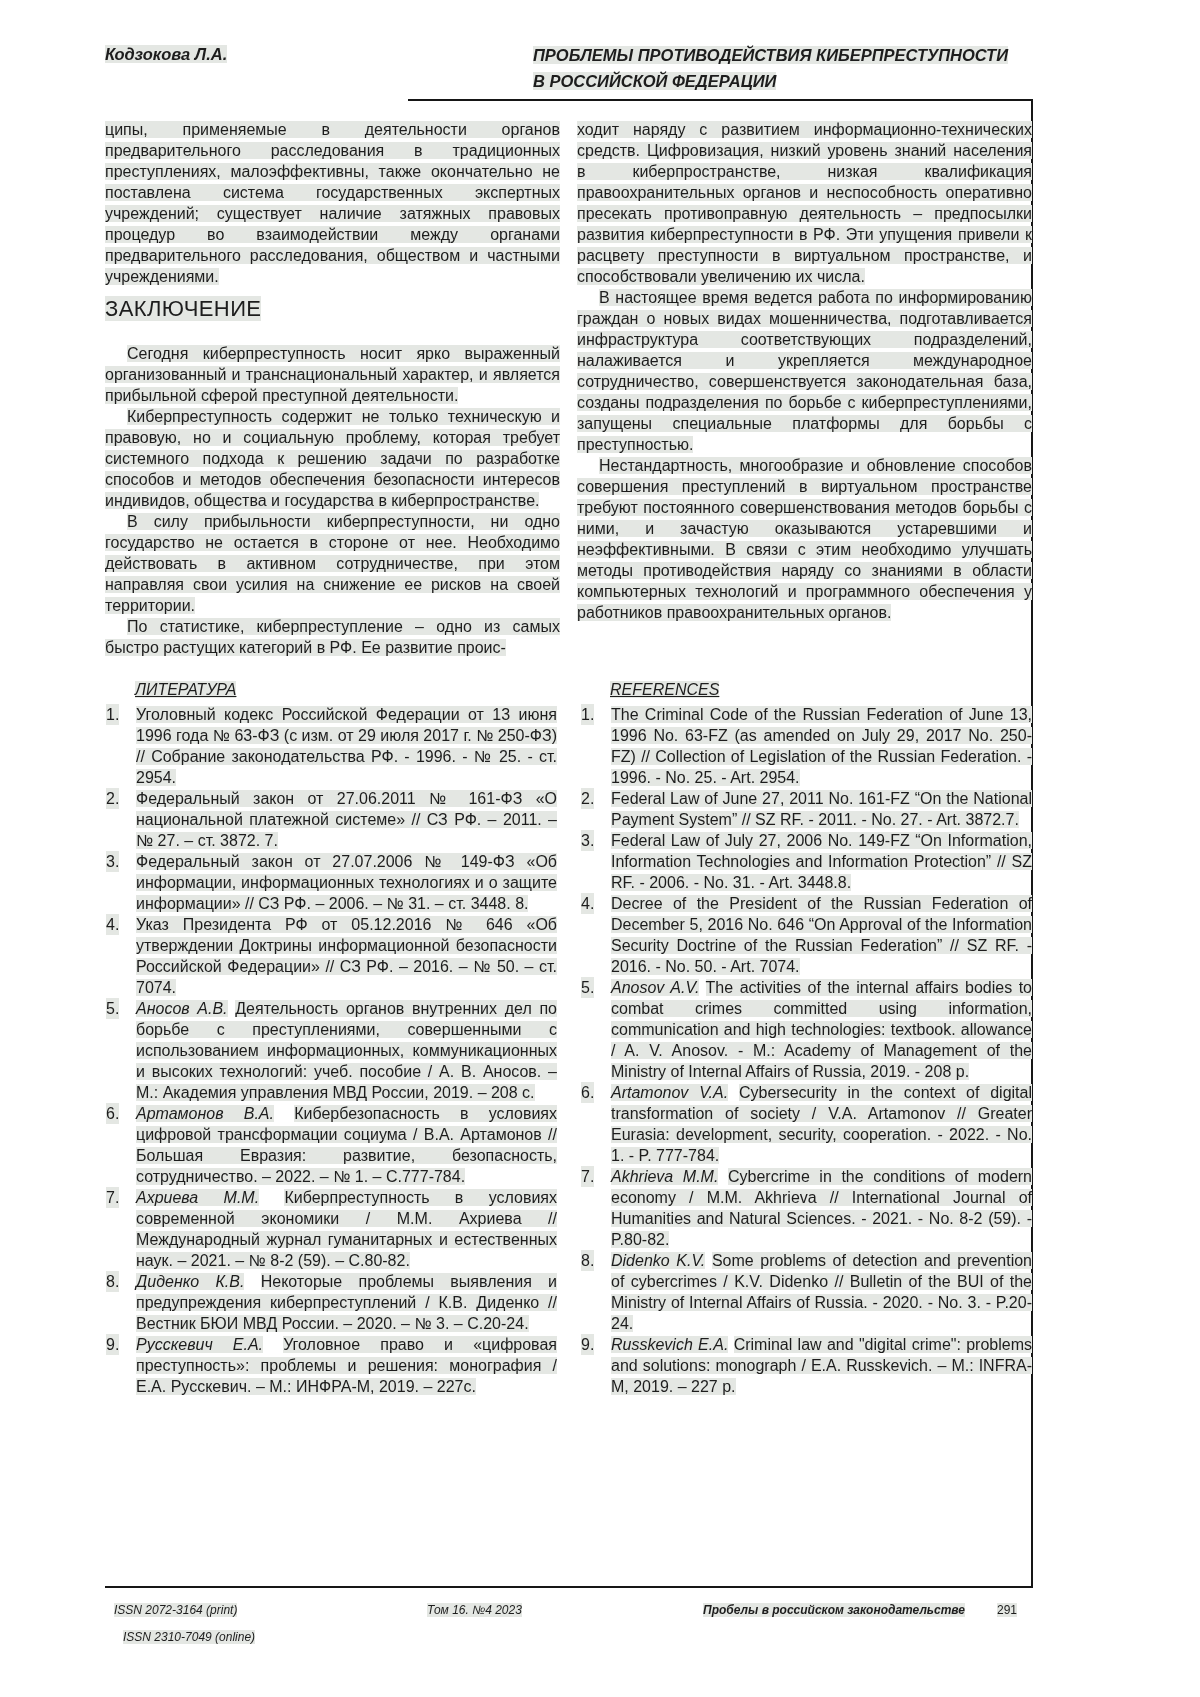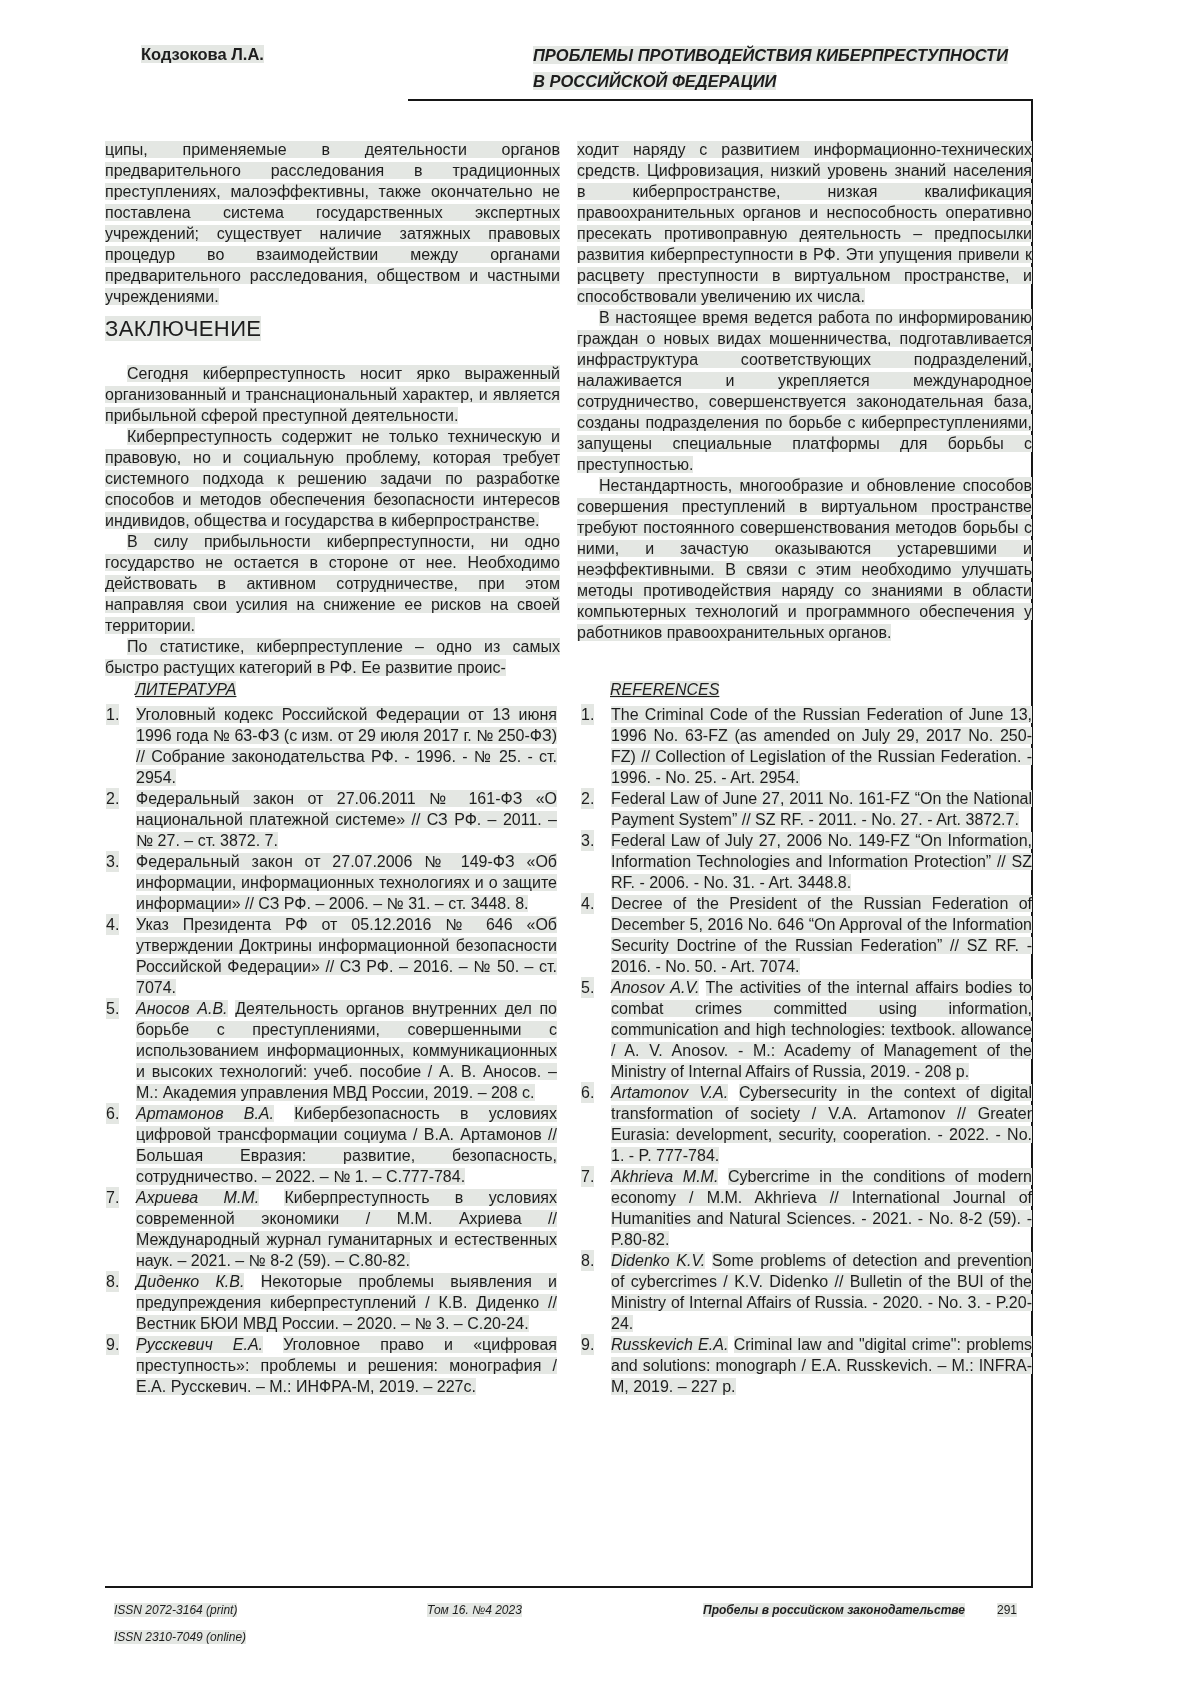--- a/index.html
+++ b/index.html
@@ -8,30 +8,30 @@
          font-family:"Liberation Sans", sans-serif; color:#1d1d1d; }
 
   .page { position:absolute; inset:0; background:#ffffff; }
 
   
   .hl { background:#e4e7e3; box-decoration-break:clone; -webkit-box-decoration-break:clone; }
 
   
   .page-header { position:absolute; left:105px; right:192px; top:42px;
                  display:flex; justify-content:space-between; align-items:flex-start; }
-  .author { font-size:16.5px; font-weight:bold; line-height:25px; white-space:nowrap;margin-left:36px; }
+  .author { font-size:16.5px; font-weight:bold; font-style:italic; line-height:25px; white-space:nowrap; }
   .title  { font-size:16.5px; font-weight:bold; font-style:italic; line-height:26px; }
 
   .rule { background:#161616; position:absolute; }
   .header-rule   { left:408px;  top:99px;   width:625px; height:2px; }
   .vertical-rule { left:1031px; top:99px;   width:2px;   height:1489px; }
   .footer-rule   { left:105px;  top:1586px; width:928px; height:2px; }
 
   
-  .body-columns { position:absolute; left:105px; top:139px; width:927px; display:flex; gap:17px; }
+  .body-columns { position:absolute; left:105px; top:119px; width:927px; display:flex; gap:17px; }
   .col { width:455px; }
   .para { font-size:16px; line-height:21px; text-align:justify; text-indent:22px; }
   .para.no-indent { text-indent:0; }
   .conclusion { font-size:22px; font-weight:400; letter-spacing:.4px; margin:9px 0 21px 0; }
 
   
   .refs { position:absolute; left:105px; top:681px; width:927px; display:flex; gap:23px; }
   .ref-heading { padding-left:30px; font-size:16px; font-weight:400; font-style:italic; margin-bottom:5px; }
   .ref-heading .hl { text-decoration:underline; }
   .ref-list { list-style:none; }
@@ -41,21 +41,21 @@
 
   
   .page-footer { position:absolute; left:114px; top:1597px; width:903px; font-size:12px; line-height:26px; }
   .footer-row1 { position:relative; height:27px; }
   .issn-print, .issn-online, .volume { font-style:italic; }
   .issn-print { position:absolute; left:0; top:0; white-space:nowrap; }
   .volume     { position:absolute; left:313px; top:0; white-space:nowrap; }
   .footer-right { position:absolute; right:0; top:0; display:flex; gap:32px; align-items:baseline; white-space:nowrap; }
   .journal { font-style:italic; font-weight:bold; }
   .page-num { font-style:normal; font-weight:400; }
-  .footer-row2 { position:relative; height:27px; }
+  .footer-row2 { position:relative; height:27px;margin-left:9px; }
 </style>
 </head>
 <body>
 
 <div class="page">
 
   <header class="page-header">
     <div class="author"><span class="hl">Кодзокова Л.А.</span></div>
     <div class="title">
       <div><span class="hl">ПРОБЛЕМЫ ПРОТИВОДЕЙСТВИЯ КИБЕРПРЕСТУПНОСТИ</span></div>

